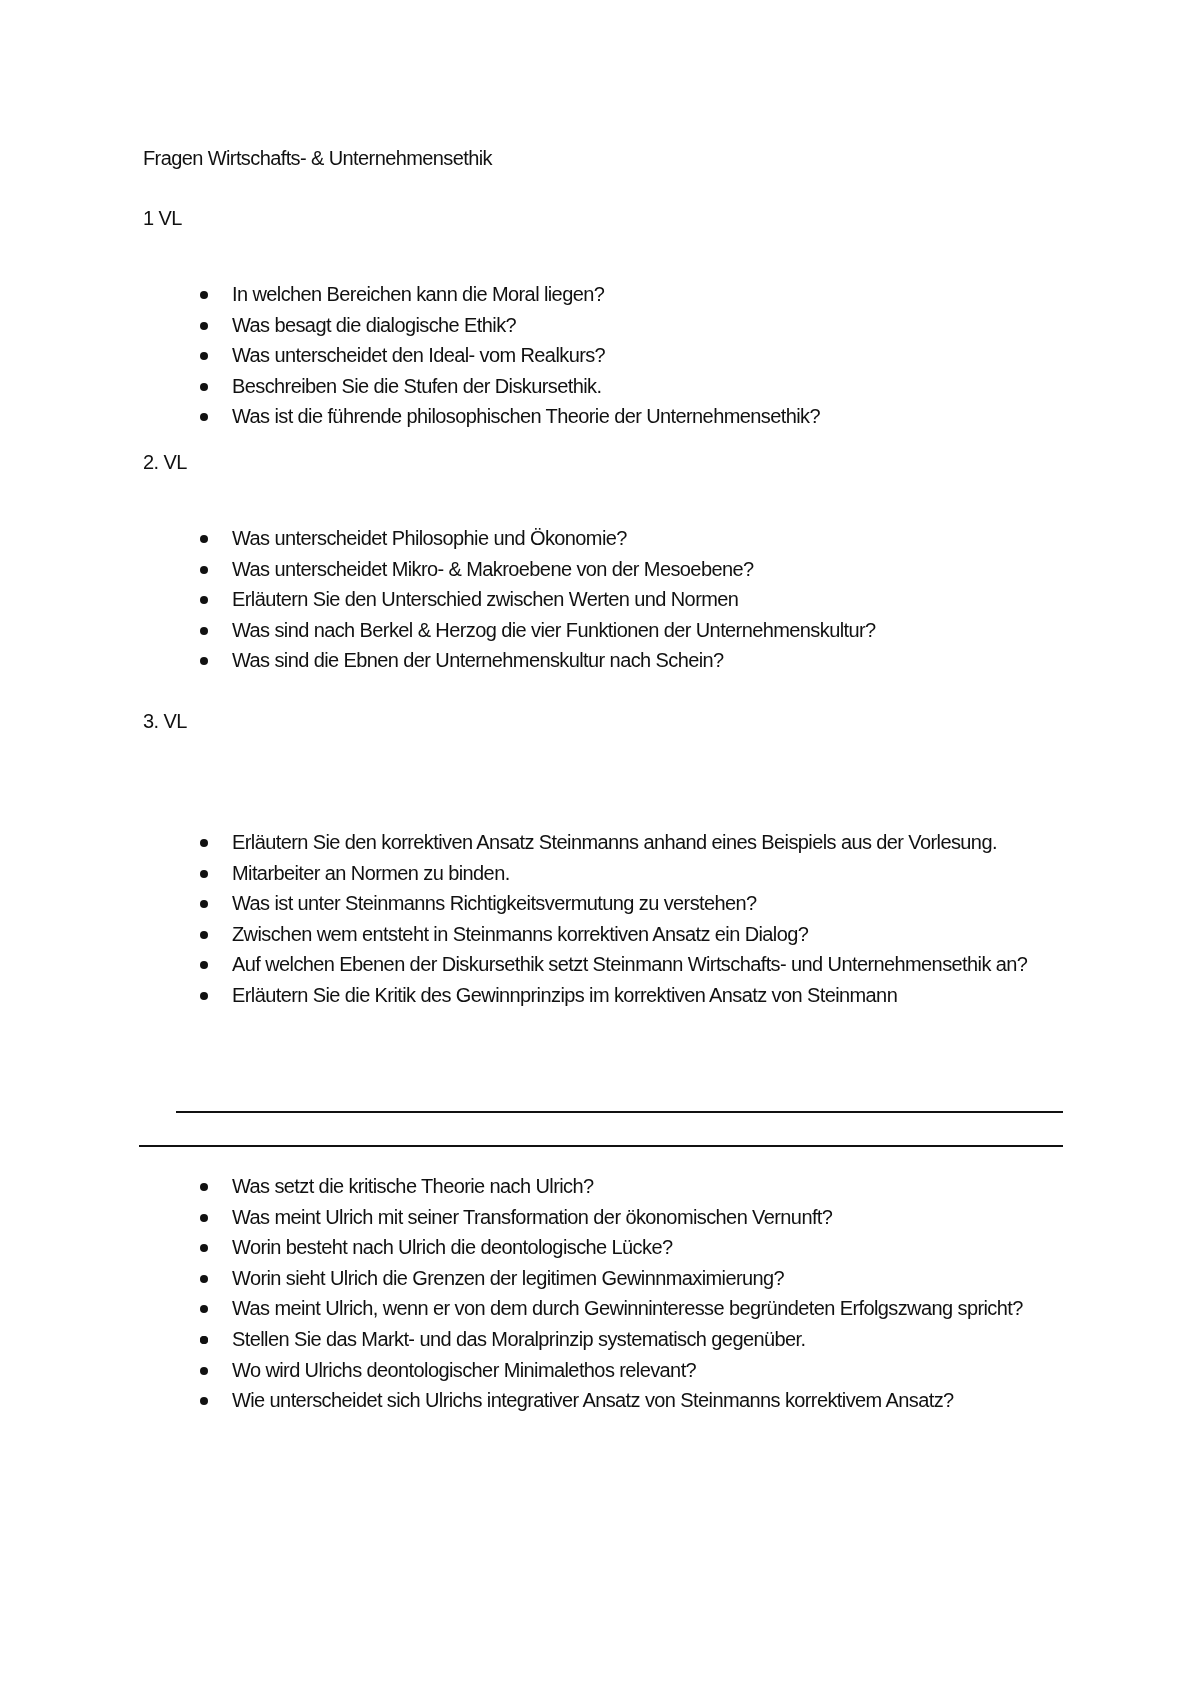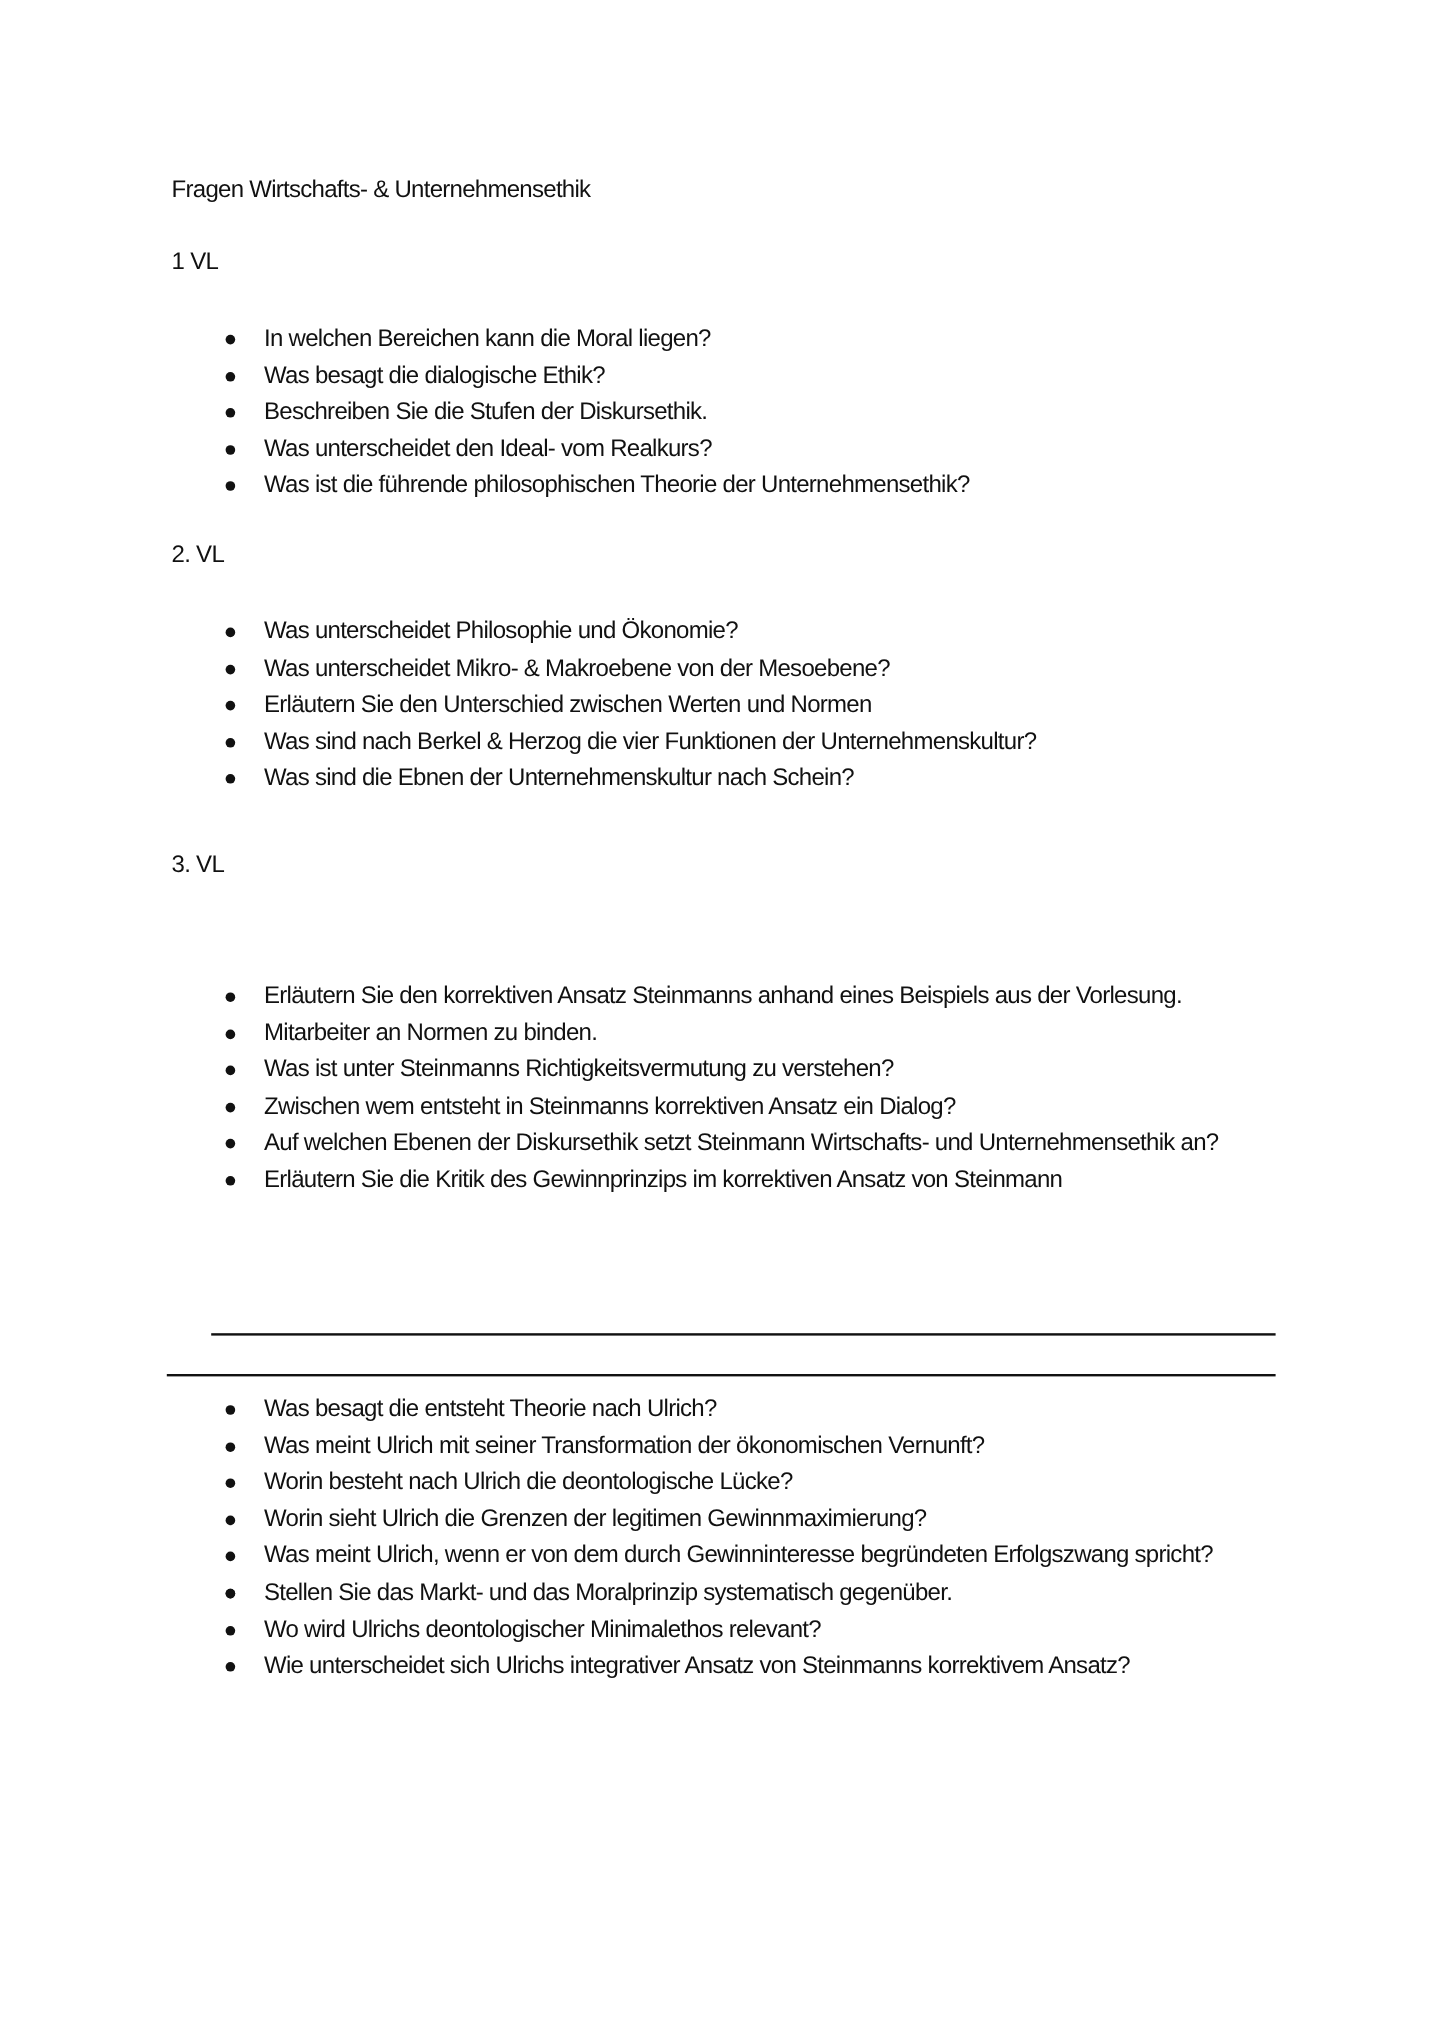--- a/index.html
+++ b/index.html
@@ -3,21 +3,21 @@
 <meta charset="utf-8">
 <style>
   html, body { margin: 0; padding: 0; background: #ffffff; }
   body { width: 1200px; height: 1698px; position: relative; overflow: hidden;
          font-family: "Liberation Sans Narrow", "Liberation Sans", sans-serif; color: #111; }
   .page { position: absolute; left: 0; top: 0; width: 1200px; height: 1344px; }
   .txt { position: absolute; font-size: 20px; line-height: 30px; white-space: nowrap;
          transform-origin: left top; }
   .title { left: 143px; top: 143px; }
   .heading { left: 143px; }
-  ul.q { position: absolute; left: 0; margin: 4px; padding: 0; list-style: none; }
+  ul.q { position: absolute; left: 0; margin: 16px; padding: 0; list-style: none; }
   ul.q li { position: relative; padding-left: 216px; font-size: 20px; line-height: 30.6px;
             width: 850px; }
   ul.q li .bullet { position: absolute; left: 184px; top: 12px; width: 8px; height: 8px;
                     border-radius: 50%; background: #111; }
   ul.q li .t { display: block; text-align: justify; text-align-last: left; }
   .narrow { letter-spacing: -0.6px; }
   .rule { position: absolute; height: 2px; background: #111; }
 </style>
 </head>
 <body>
@@ -30,25 +30,25 @@
     <li>
         <span class="bullet"></span>
         <span class="t">In welchen Bereichen kann die Moral liegen?</span>
       </li>
     <li>
         <span class="bullet"></span>
         <span class="t">Was besagt die dialogische Ethik?</span>
       </li>
     <li>
         <span class="bullet"></span>
-        <span class="t">Beschreiben Sie die Stufen der Diskursethik.</span>
+        <span class="t">Was unterscheidet den Ideal- vom Realkurs?</span>
       </li>
     <li>
         <span class="bullet"></span>
-        <span class="t">Was unterscheidet den Ideal- vom Realkurs?</span>
+        <span class="t">Beschreiben Sie die Stufen der Diskursethik.</span>
       </li>
     <li>
         <span class="bullet"></span>
         <span class="t">Was ist die führende philosophischen Theorie der Unternehmensethik?</span>
       </li>
   </ul>
 
   <div class="txt heading narrow" style="top:447px">2. VL</div>
   <ul class="q narrow" style="top:507px">
     <li>
@@ -100,21 +100,21 @@
         <span class="t">Erläutern Sie die Kritik des Gewinnprinzips im korrektiven Ansatz von Steinmann</span>
       </li>
   </ul>
 
   <div class="rule" style="left:176px; top:1111px; width:887px;"></div>
   <div class="rule" style="left:139px; top:1145px; width:924px;"></div>
 
   <ul class="q narrow" style="top:1155px">
     <li>
         <span class="bullet"></span>
-        <span class="t">Was besagt die entsteht Theorie nach Ulrich?</span>
+        <span class="t">Was setzt die kritische Theorie nach Ulrich?</span>
       </li>
     <li>
         <span class="bullet"></span>
         <span class="t">Was meint Ulrich mit seiner Transformation der ökonomischen Vernunft?</span>
       </li>
     <li>
         <span class="bullet"></span>
         <span class="t">Worin besteht nach Ulrich die deontologische Lücke?</span>
       </li>
     <li>

